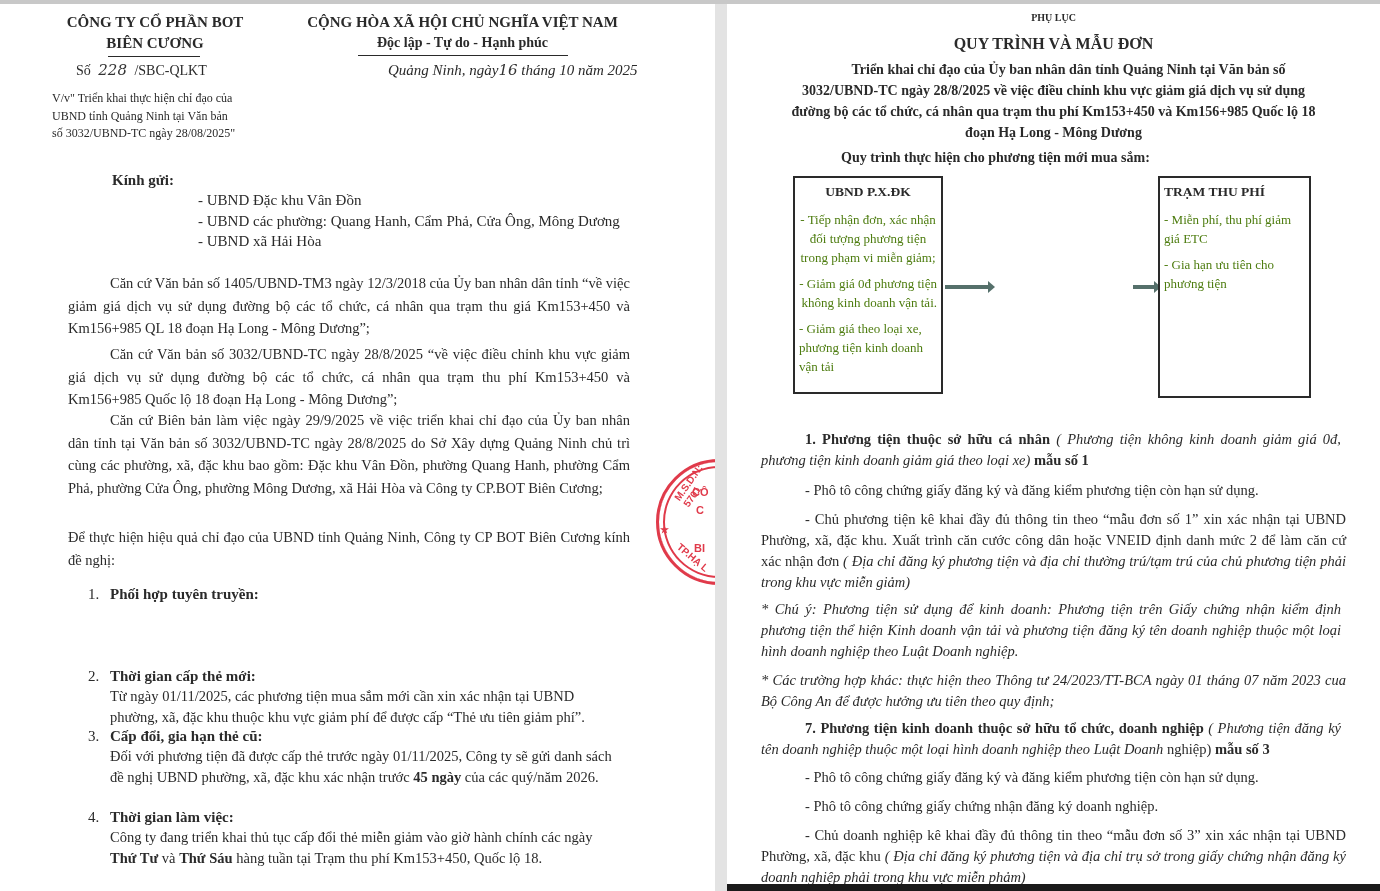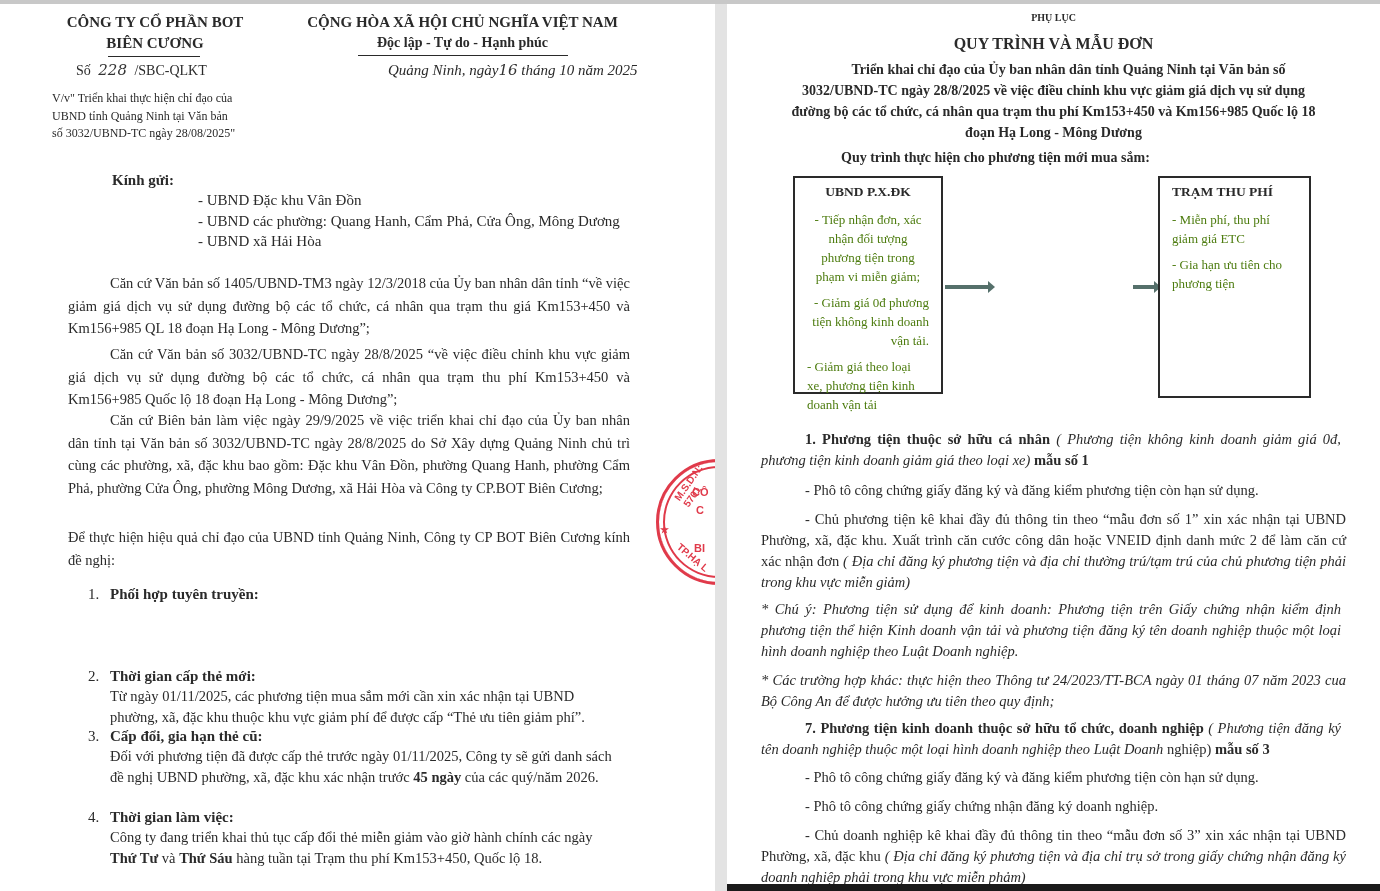--- a/index.html
+++ b/index.html
@@ -18,21 +18,21 @@
   .t15 { font-size:15px; }
   .t14 { font-size:14px; }
   .t12 { font-size:12px; }
   .ul { position:absolute; height:1px; background:#2a2a2a; }
   .hand { font-family:"DejaVu Serif",serif; font-style:italic; color:#333; font-size:15px; }
   .para { position:absolute; font-size:14.5px; line-height:22.5px; text-align:justify; white-space:normal; }
   .lst { position:absolute; font-size:14.5px; line-height:21px; white-space:normal; }
   .stamp { position:absolute; left:656px; top:455px; width:120px; height:120px; border:3px solid #e03a4a;
            border-radius:50%; box-shadow: inset 0 0 0 4px #fff, inset 0 0 0 6px #e03a4a; }
   .stamp-text { position:absolute; color:#e03a4a; font-family:"Liberation Sans",sans-serif; font-size:10px; font-weight:bold; }
-  .box { position:absolute; border:2px solid #2a2a2a; background:#fff; box-sizing:border-box; padding:6px 12px; }
+  .box { position:absolute; border:2px solid #2a2a2a; background:#fff; box-sizing:border-box; padding:6px 4px; }
   .box .hd { font-weight:bold; font-size:13.5px; margin-bottom:10px; }
   .box .it { font-size:13px; line-height:19px; margin-bottom:7px; color:#4d7c0f; }
   .arrow { position:absolute; height:4px; background:#55706b; }
   .arrow::after { content:""; position:absolute; right:-6px; top:-4px; border-left:7px solid #55706b;
                   border-top:6px solid transparent; border-bottom:6px solid transparent; }
   .rp { position:absolute; font-size:14.5px; line-height:21px; white-space:normal; text-align:justify; }
 </style>
 </head>
 <body>
 

